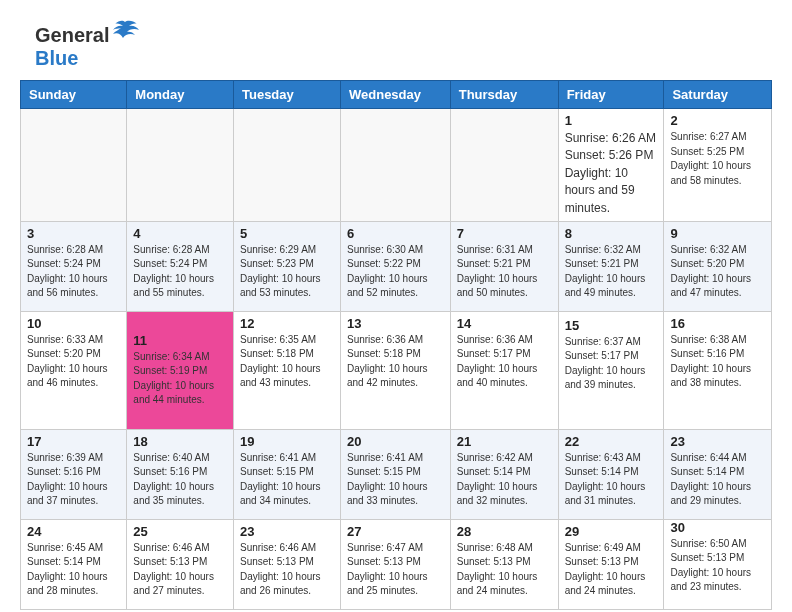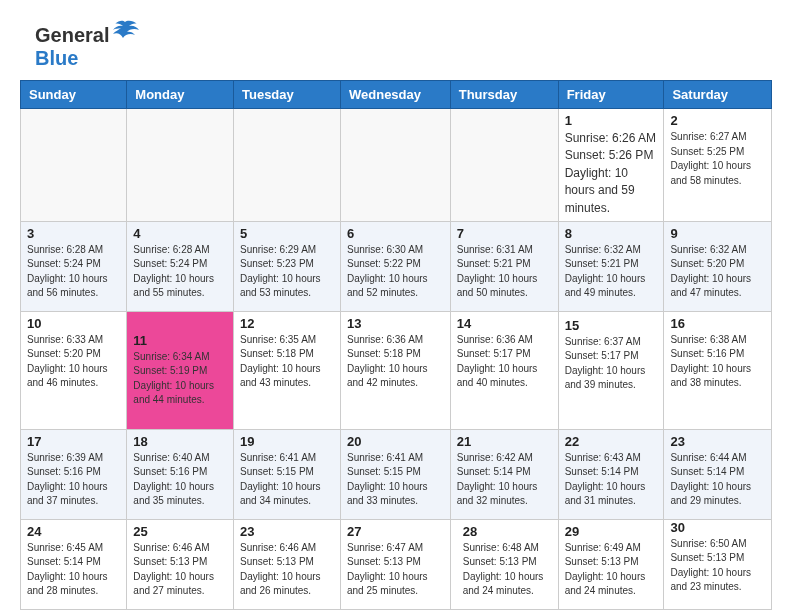--- a/index.html
+++ b/index.html
@@ -243,21 +243,21 @@
             <div class="day-info" style="font-size: 10px; line-height: 1.45; color: rgb(51, 51, 51); white-space: pre-line;">Sunrise: 6:46 AM
 Sunset: 5:13 PM
 Daylight: 10 hours and 26 minutes.</div>
           </td>
           <td style="background: rgb(255, 255, 255); vertical-align: top; padding: 4px 6px; border: 1px solid rgb(204, 204, 204); min-height: 90px; height: 90px;">
             <div class="day-num">27</div>
             <div class="day-info" style="font-size: 10px; line-height: 1.45; color: rgb(51, 51, 51); white-space: pre-line;">Sunrise: 6:47 AM
 Sunset: 5:13 PM
 Daylight: 10 hours and 25 minutes.</div>
           </td>
-          <td style="background: rgb(255, 255, 255); vertical-align: top; padding: 4px 12px; border: 1px solid rgb(204, 204, 204); min-height: 90px; height: 90px;">
+          <td style="background: rgb(255, 255, 255); vertical-align: top; padding: 4px 6px; border: 1px solid rgb(204, 204, 204); min-height: 90px; height: 90px;">
             <div class="day-num">28</div>
             <div class="day-info" style="font-size: 10px; line-height: 1.45; color: rgb(51, 51, 51); white-space: pre-line;">Sunrise: 6:48 AM
 Sunset: 5:13 PM
 Daylight: 10 hours and 24 minutes.</div>
           </td>
           <td style="background: rgb(255, 255, 255); vertical-align: top; padding: 4px 6px; border: 1px solid rgb(204, 204, 204); min-height: 90px; height: 90px;">
             <div class="day-num">29</div>
             <div class="day-info" style="font-size: 10px; line-height: 1.45; color: rgb(51, 51, 51); white-space: pre-line;">Sunrise: 6:49 AM
 Sunset: 5:13 PM
 Daylight: 10 hours and 24 minutes.</div>

